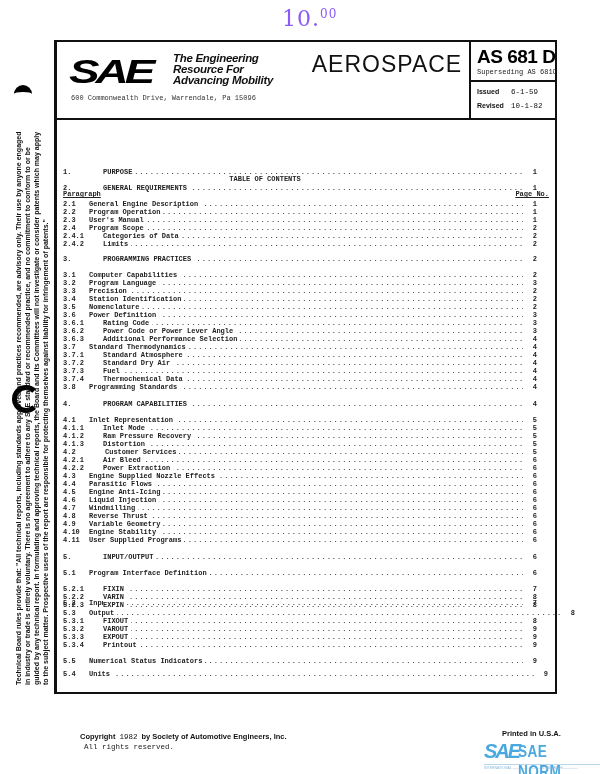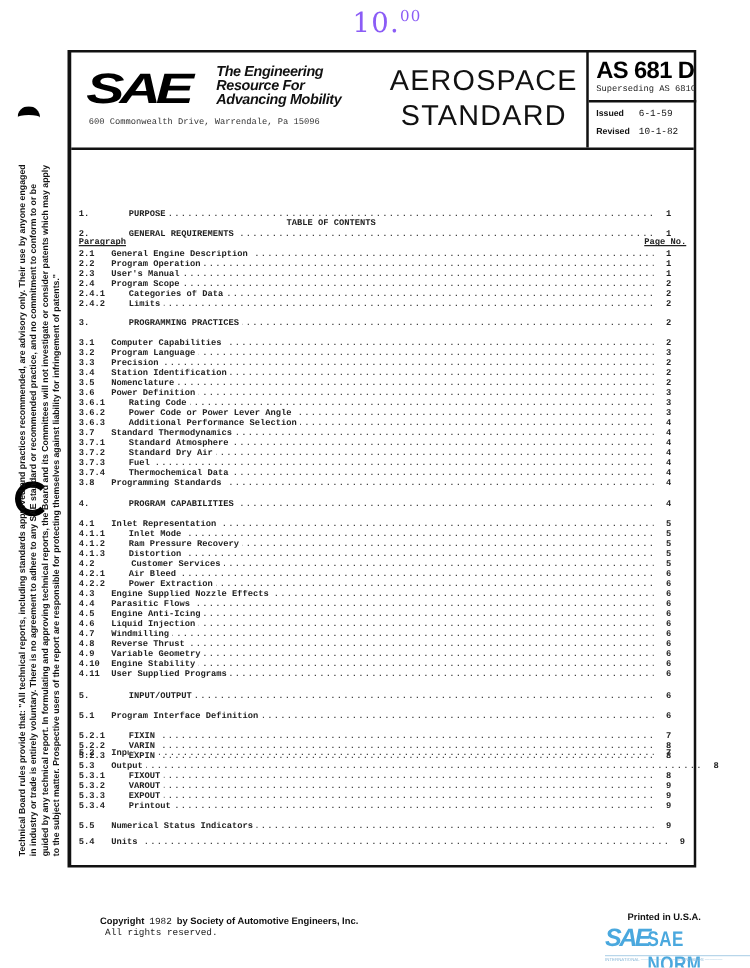--- a/index.html
+++ b/index.html
@@ -154,21 +154,20 @@
       <div class="sae-logo">SAE</div>
       <div class="tagline">
         <div>The Engineering</div>
         <div>Resource For</div>
         <div>Advancing Mobility</div>
       </div>
       <div class="address">600 Commonwealth Drive, Warrendale, Pa  15096</div>
     </div>
     <div class="std-title">
       <div>AEROSPACE</div>
-      <div>STANDARD</div>
     </div>
     <div class="doc-box">
       <div class="doc-id">AS 681 D</div>
       <div class="superseding">Superseding AS 681C</div>
       <div class="dates">
         <div class="date-row" style="top:6px;">
           <span class="lbl">Issued</span><span class="val">6-1-59</span>
         </div>
         <div class="date-row" style="top:20px;">
           <span class="lbl">Revised</span><span class="val">10-1-82</span>

